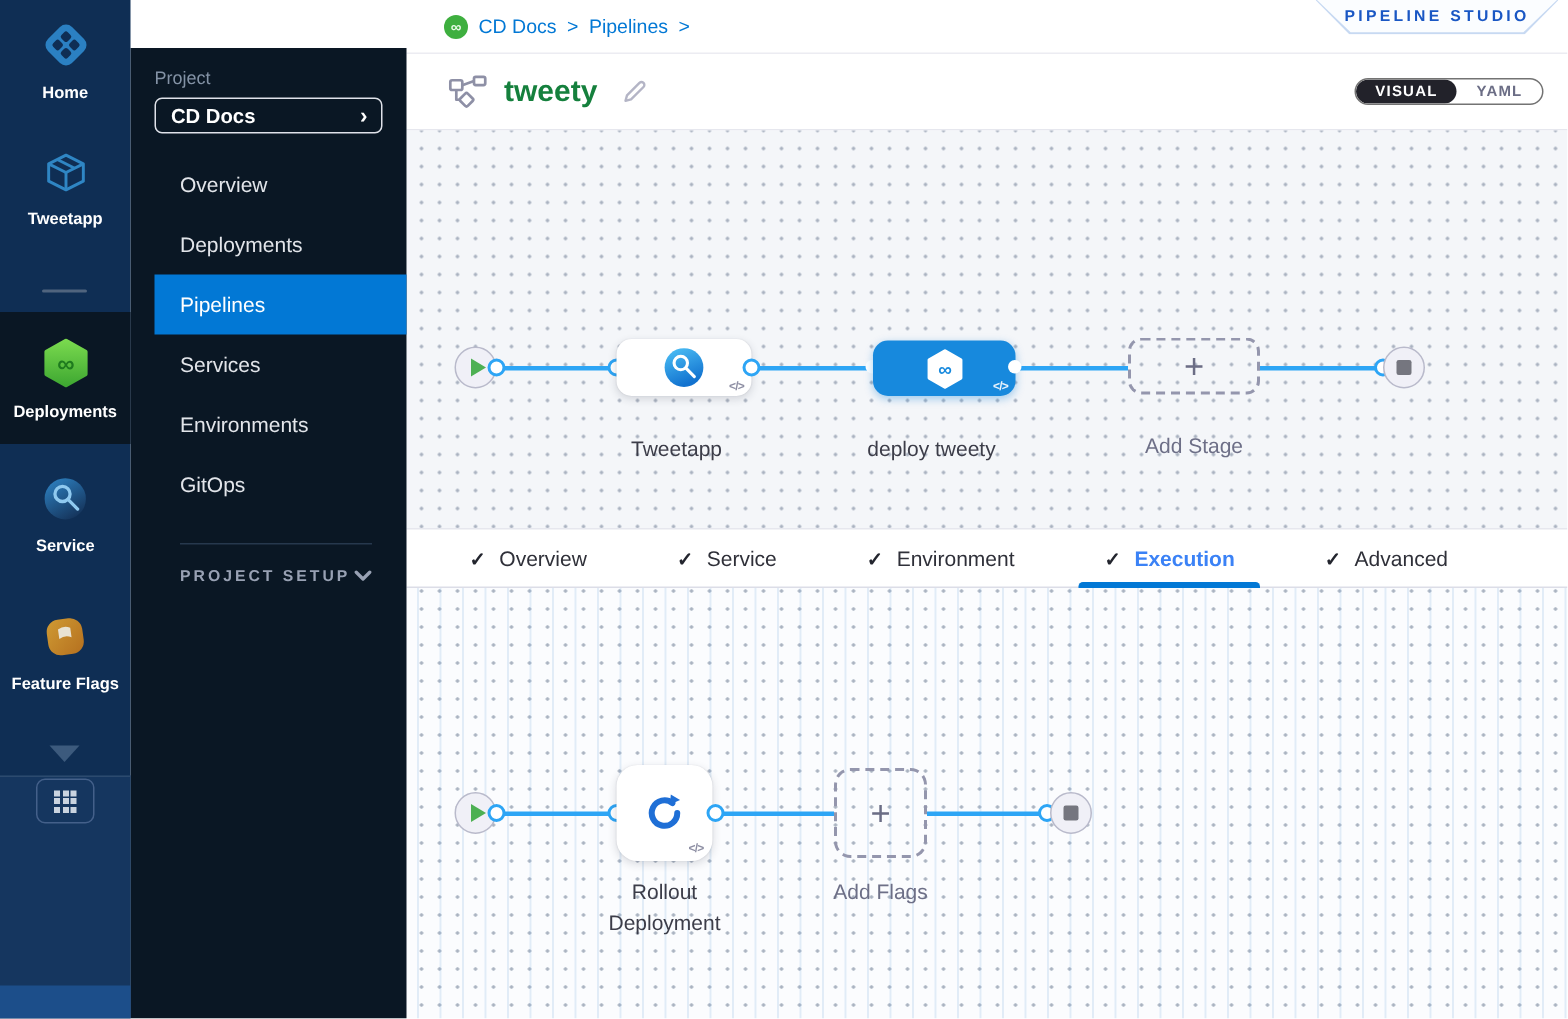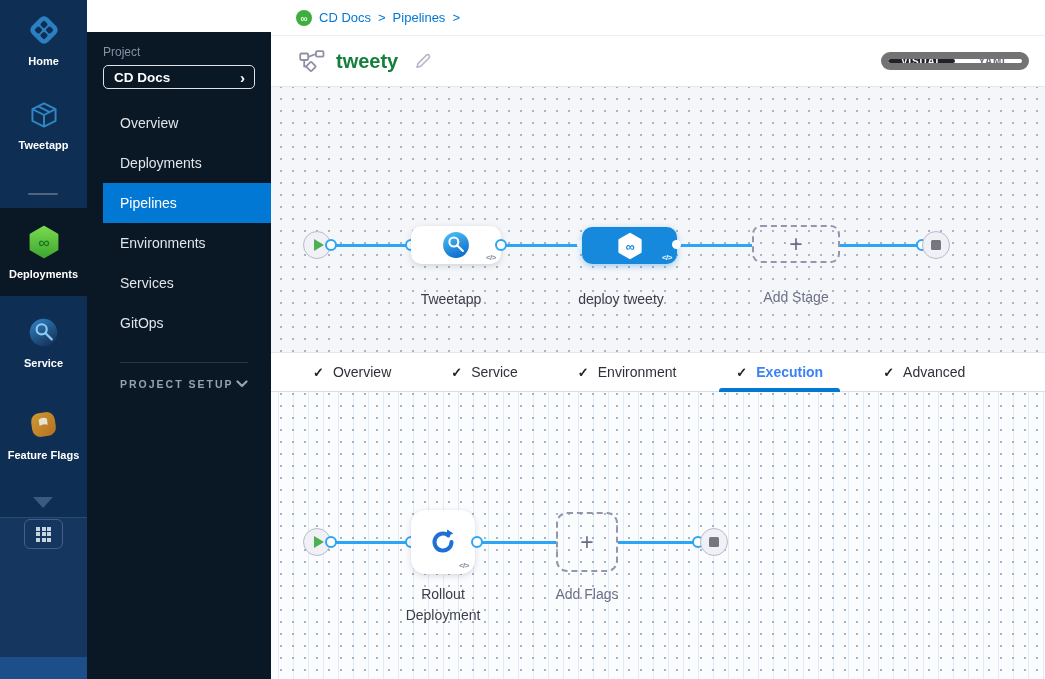--- a/index.html
+++ b/index.html
@@ -44,21 +44,21 @@
 
   .studio-badge-outer { position:absolute; top:0; right:6px; width:162px; height:23px; background:#c7d9f2; clip-path:polygon(0 0,100% 0,86% 100%,14% 100%); z-index:5; }
   .studio-badge-inner { position:absolute; left:1px; right:1px; top:0; bottom:1.5px; background:#fbfdff; clip-path:polygon(0 0,100% 0,86% 100%,14% 100%); display:flex; align-items:center; justify-content:center; }
   .studio-badge-inner span { color:#1a57c4; font-size:10.5px; font-weight:bold; letter-spacing:2.2px; }
 
   .title-bar { height:51px; border-bottom:1px solid #e6e7ee; display:flex; align-items:center; padding:0 16px 0 28px; background:#fff; }
   .pipe-ico { display:flex; margin-right:11px; }
   .pipe-title { font-size:20px; font-weight:bold; color:#15803d; }
   .edit-ico { display:flex; margin-left:16px; cursor:pointer; }
   .title-spacer { flex:1; }
-  .toggle { display:flex; align-items:flex-start; height:18px; border:7px solid #737373; border-radius:10px; background:#fff; overflow:hidden; cursor:pointer;gap:10px; }
+  .toggle { display:flex; align-items:flex-start; height:18px; border:1px solid #737373; border-radius:10px; background:#fff; overflow:hidden; cursor:pointer; }
   .toggle .seg { display:flex; align-items:center; height:100%; padding:0 13px; font-size:10px; font-weight:bold; letter-spacing:.8px; }
   .toggle .seg.sel { background:#22222a; color:#fff; border-radius:10px; }
   .toggle .seg.unsel { color:#6b6d85; }
 
   
   .canvas1 { position:relative; height:265px; background-color:#f4f6f9;
     background-image:radial-gradient(circle, #a9b2c0 1px, rgba(0,0,0,0) 1.2px);
     background-size:12px 12px; background-position:4px 6px; }
   .canvas2 { position:relative; flex:1; background-color:#fbfcfe;
     background-image:linear-gradient(90deg, rgba(120,170,220,.20) 1px, rgba(0,0,0,0) 1px),
@@ -195,40 +195,45 @@
       <div class="nav-item">
           <span>Overview</span>
         </div>
       <div class="nav-item">
           <span>Deployments</span>
         </div>
       <div class="nav-item active">
           <span>Pipelines</span>
         </div>
       <div class="nav-item">
+          <span>Services</span>
+        </div>
+      <div class="nav-item">
           <span>Environments</span>
-        </div>
-      <div class="nav-item">
-          <span>Services</span>
         </div>
       <div class="nav-item">
           <span>GitOps</span>
         </div>
     </div>
     <div class="proj-setup-divider"></div>
     <div class="proj-setup">
       <span class="setup-label">PROJECT SETUP</span>
       <svg width="12" height="8" viewBox="0 0 12 8">
         <path d="M1.5 1.5 L6 6 L10.5 1.5" stroke="#98a1b3" stroke-width="2.2" fill="none" stroke-linecap="round" stroke-linejoin="round"></path>
       </svg>
     </div>
   </nav>
 
   <main class="main">
 
+    <div class="studio-badge-outer">
+      <div class="studio-badge-inner">
+        <span>PIPELINE STUDIO</span>
+      </div>
+    </div>
 
     <div class="crumb-bar">
       <span class="cd-ico">
         <svg width="16" height="16" viewBox="0 0 16 16">
           <circle cx="8" cy="8" r="8" fill="#3eaf3f"></circle>
           <text x="8" y="11.5" text-anchor="middle" font-size="10" font-weight="bold" fill="#eafbe8">∞</text>
         </svg>
       </span>
       <span class="crumb-link">CD Docs</span>
       <span class="crumb-sep">&gt;</span>

